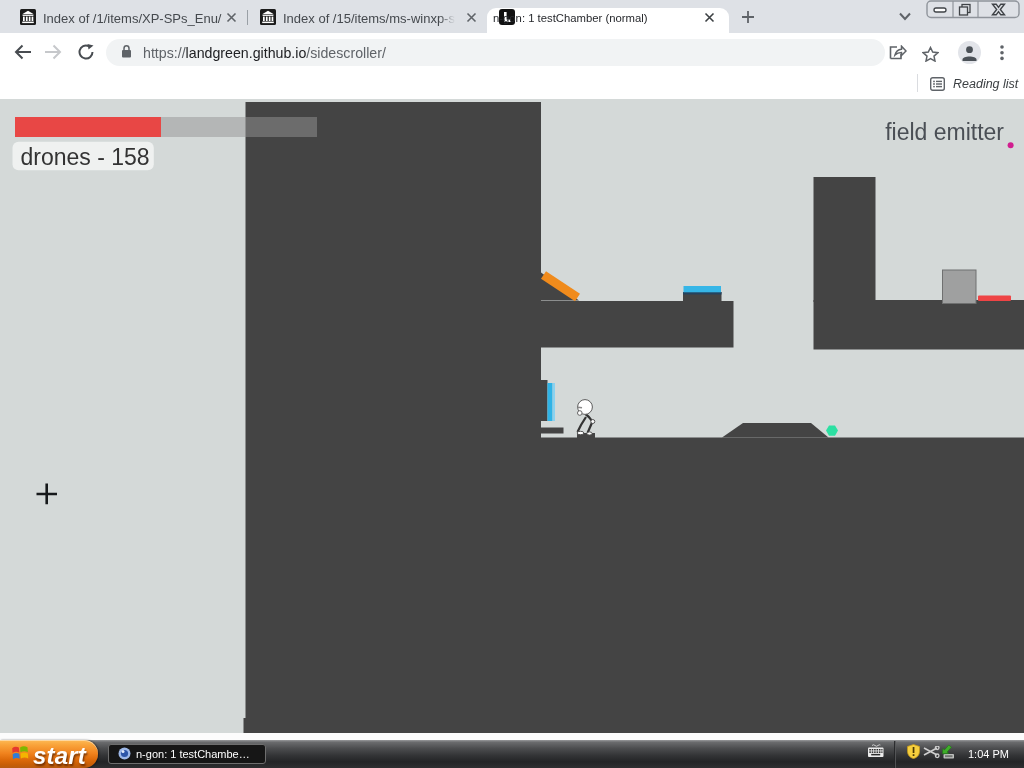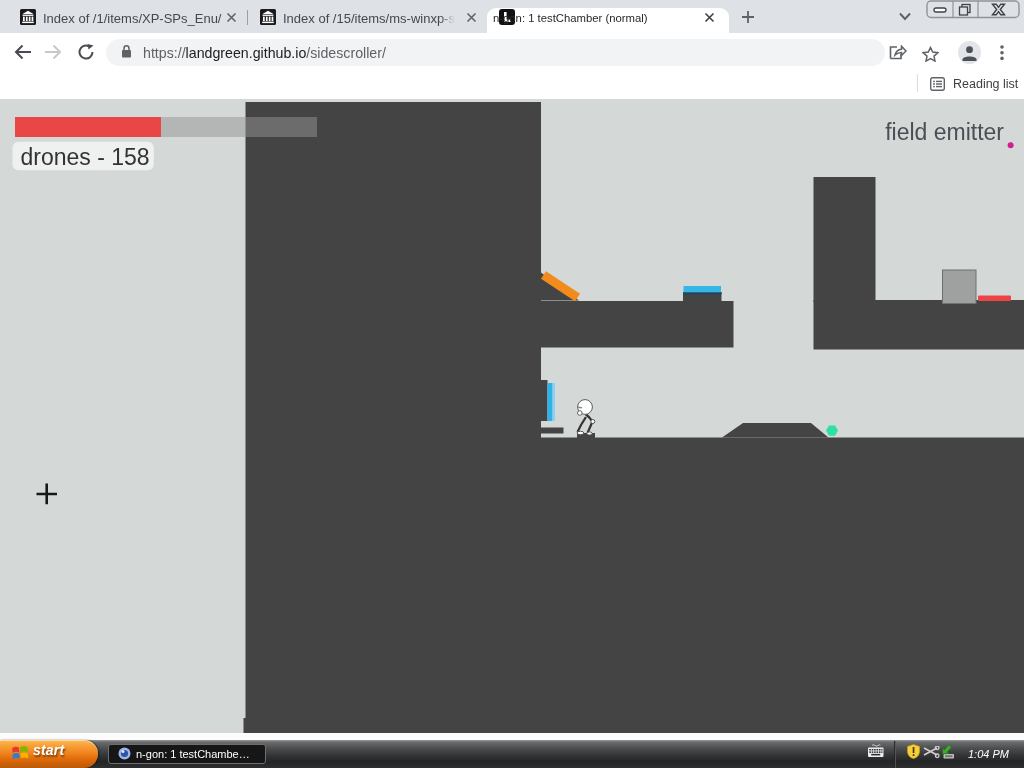--- a/index.html
+++ b/index.html
@@ -137,21 +137,21 @@
 <svg class="abs" style="left:930px;top:76.5px;" width="15" height="14">
   <rect x="0.7" y="0.7" width="13.6" height="12.6" rx="2" fill="none" stroke="#5f6368" stroke-width="1.4"></rect>
   <circle cx="4" cy="4.4" r="0.9" fill="#5f6368"></circle>
   <rect x="6" y="3.7" width="6" height="1.4" fill="#5f6368"></rect>
   <circle cx="4" cy="7" r="0.9" fill="#5f6368"></circle>
   <rect x="6" y="6.3" width="6" height="1.4" fill="#5f6368"></rect>
   <circle cx="4" cy="9.6" r="0.9" fill="#5f6368"></circle>
   <rect x="6" y="8.9" width="6" height="1.4" fill="#5f6368"></rect>
 </svg>
 
-<div class="abs" style="left:953px;top:77px;font-size:12.5px;color:#3c4043;">Reading list</div>
+<div class="abs" style="left:953px;top:77px;font-size:12.5px;color:#3c4043;font-style:italic;">Reading list</div>
 
 <div class="abs" style="left:0;top:99px;width:1024px;height:634px;background:#d4d9d8;overflow:hidden;">
 <svg width="1024" height="634" style="position:absolute;left:0;top:0;">
 
   <rect x="245.5" y="3" width="295.5" height="631" fill="#444"></rect>
 
   <rect x="243.5" y="619" width="3" height="15" fill="#444"></rect>
 
   <path d="M541,173.5 L579,201.5 L541,201.5 Z" fill="#444"></path>
   <rect x="540" y="202" width="193.5" height="46.5" fill="#444"></rect>
@@ -220,21 +220,21 @@
 
 <svg class="abs" style="left:11px;top:743px;" width="20" height="20">
   <g transform="rotate(-4 9 9)">
     <path d="M1.5,4.6 C3.5,3.2 5.8,3.2 8.2,4.4 L8.2,9.4 C5.8,8.2 3.5,8.2 1.5,9.6 Z" fill="#e5382e"></path>
     <path d="M9.4,4.4 C11.9,3.2 14.6,3.4 16.8,4.8 L16.8,9.8 C14.6,8.4 11.9,8.2 9.4,9.4 Z" fill="#7db700"></path>
     <path d="M1.5,10.8 C3.5,9.4 5.8,9.4 8.2,10.6 L8.2,15.6 C5.8,14.4 3.5,14.4 1.5,15.8 Z" fill="#2f7cd6"></path>
     <path d="M9.4,10.6 C11.9,9.4 14.6,9.6 16.8,11.0 L16.8,16.0 C14.6,14.6 11.9,14.4 9.4,15.6 Z" fill="#f4b400"></path>
   </g>
 </svg>
 
-<div class="abs" style="left:33px;top:741.5px;font-size:14px;font-weight:bold;font-style:italic;color:#fff;text-shadow:1px 1.5px 2px rgba(60,20,0,0.65);letter-spacing:0.2px;">start</div>
+<div class="abs" style="left:33px;top:741.5px;font-size:24px;font-weight:bold;font-style:italic;color:#fff;text-shadow:1px 1.5px 2px rgba(60,20,0,0.65);letter-spacing:0.2px;">start</div>
 
 <div class="abs" style="left:108px;top:744px;width:158px;height:19.5px;background:#161616;border:1px solid #6e6e6e;border-radius:3px;"></div>
 
 <svg class="abs" style="left:118px;top:747px;" width="13" height="13">
   <circle cx="6.5" cy="6.5" r="6" fill="#9db8e8"></circle>
   <circle cx="6.5" cy="6.5" r="3.6" fill="#2c55a8"></circle>
   <circle cx="5" cy="4.6" r="1.5" fill="#dfe9fb"></circle>
 </svg>
 
 <div class="abs" style="left:136px;top:748px;font-size:11px;color:#fff;">n-gon: 1 testChambe…</div>
@@ -272,13 +272,13 @@
   <circle cx="14.2" cy="9.8" r="1.8" fill="none" stroke="#cfcfcf" stroke-width="1.3"></circle>
   <circle cx="14.2" cy="1.8" r="1.8" fill="none" stroke="#cfcfcf" stroke-width="1.3"></circle>
 </svg>
 
 <svg class="abs" style="left:941px;top:744px;" width="15" height="17">
   <rect x="2.5" y="10" width="10.5" height="4.5" rx="0.8" fill="#bdbfbd"></rect>
   <rect x="4" y="11.2" width="7.5" height="2" fill="#737573"></rect>
   <path d="M1.5,9.8 L1.8,4.6 L3.5,5.9 L7.8,1 L10.4,3.2 L6.1,8.1 L7.8,9.6 Z" fill="#3fae2a" stroke="#1f7a12" stroke-width="0.6"></path>
 </svg>
 
-<div class="abs" style="left:968px;top:747.5px;font-size:11px;color:#fff;font-style:italic;">1:04 PM</div>
+<div class="abs" style="left:968px;top:747.5px;font-size:11px;color:#fff;">1:04 PM</div>
 
 </body></html>

